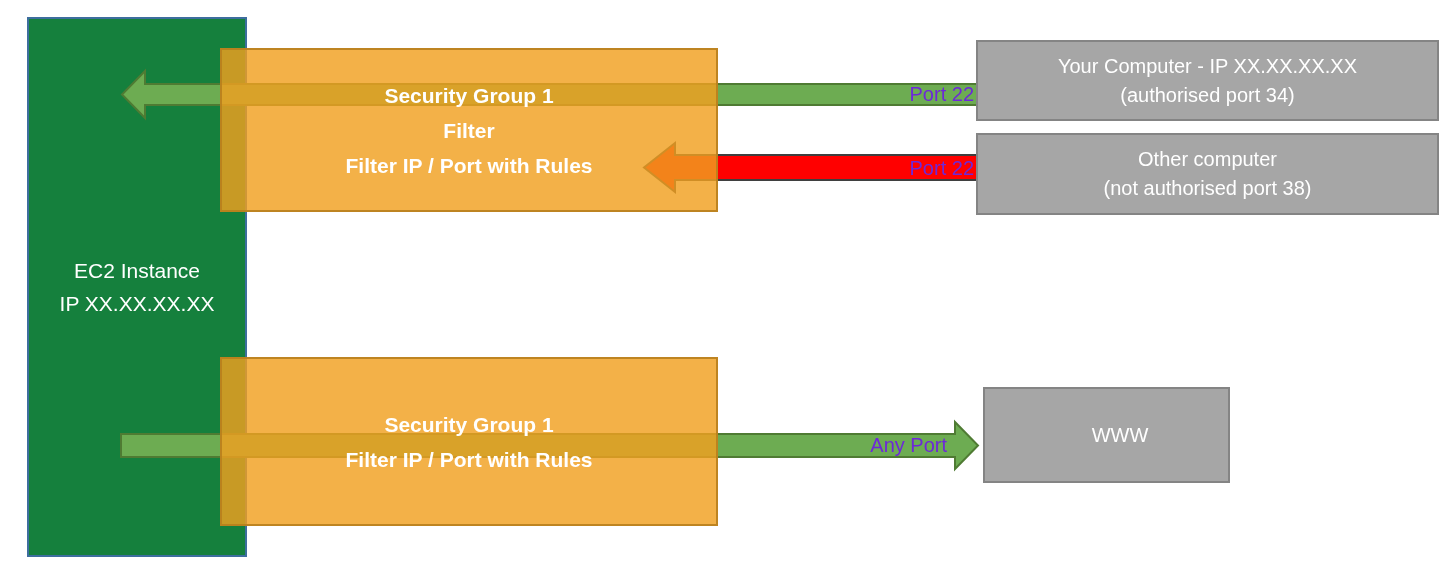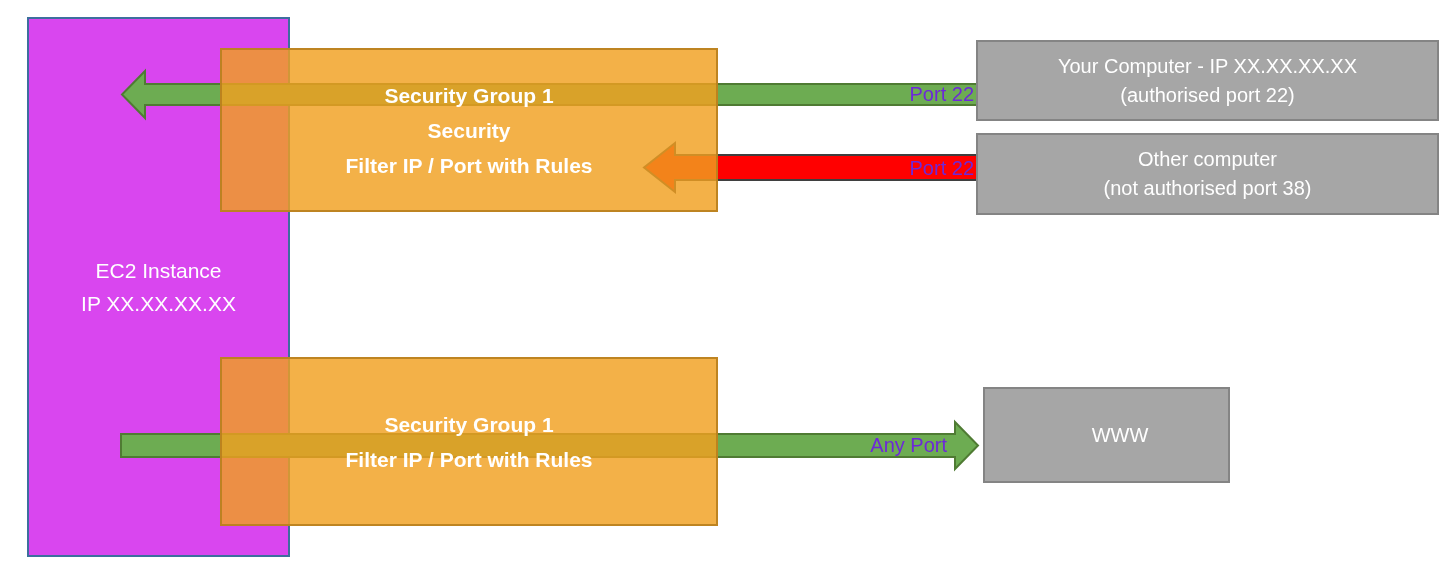--- a/index.html
+++ b/index.html
@@ -6,22 +6,22 @@
   .canvas{
     position:relative;width:1446px;height:578px;background:#ffffff;
     overflow:hidden;font-family:"Liberation Sans",sans-serif;
   }
   .box{
     position:absolute;box-sizing:border-box;display:flex;flex-direction:column;
     justify-content:center;text-align:center;color:#ffffff;
   }
   .box div{width:100%;}
   .blue{
-    left:27px;top:17px;width:263px;height:540px;
-    background:#d946ef;border:2px solid #3D6E9E;
+    left:27px;top:17px;width:220px;height:540px;
+    background:#15803d;border:2px solid #3D6E9E;
     z-index:1;font-size:21px;line-height:33px;
   }
   .arrows{position:absolute;left:0;top:0;z-index:2;}
   .orange{
     background:rgba(240,160,32,0.82);border:2px solid rgba(184,127,29,0.9);
     z-index:3;font-size:21px;line-height:35px;font-weight:bold;
   }
   .orange.inbound{left:220px;top:48px;width:498px;height:164px;}
   .orange.outbound{left:220px;top:357px;width:498px;height:169px;}
   .gray{
@@ -50,32 +50,32 @@
   </div>
 
   <svg class="arrows" width="1446" height="578" viewBox="0 0 1446 578">
     <polygon points="977,84 145,84 145,71 122,94.5 145,118 145,105 977,105" fill="#6DAC52" stroke="#4F7B33" stroke-width="2"></polygon>
     <polygon points="977,155 675,155 675,143 644,167.5 675,192 675,180 977,180" fill="#FF0000" stroke="#3F3F3F" stroke-width="2"></polygon>
     <polygon points="121,434 955,434 955,422 978,445.5 955,469 955,457 121,457" fill="#6DAC52" stroke="#4F7B33" stroke-width="2"></polygon>
   </svg>
 
   <div class="box orange inbound">
     <div>Security Group 1</div>
-    <div>Security</div>
+    <div>Filter</div>
     <div>Filter IP / Port with Rules</div>
   </div>
 
   <div class="box orange outbound">
     <div>Security Group 1</div>
     <div>Filter IP / Port with Rules</div>
   </div>
 
   <div class="box gray your">
     <div>Your Computer - IP XX.XX.XX.XX</div>
-    <div>(authorised port 22)</div>
+    <div>(authorised port 34)</div>
   </div>
 
   <div class="box gray other">
     <div>Other computer</div>
     <div>(not authorised port 38)</div>
   </div>
 
   <div class="box gray www">
     <div>WWW</div>
   </div>

